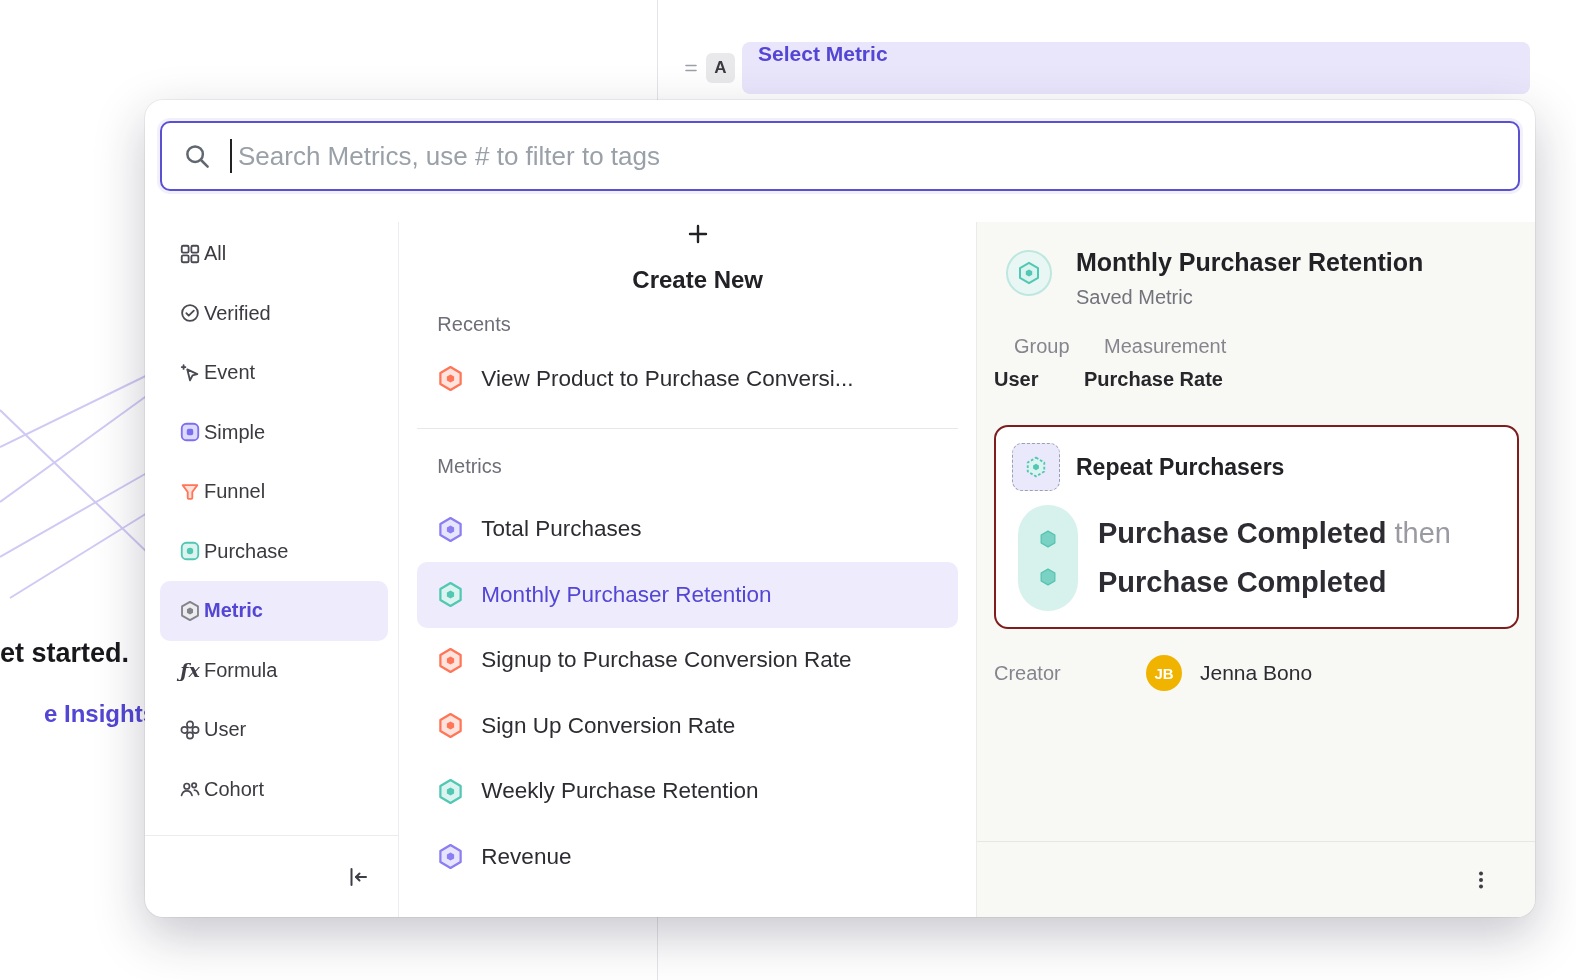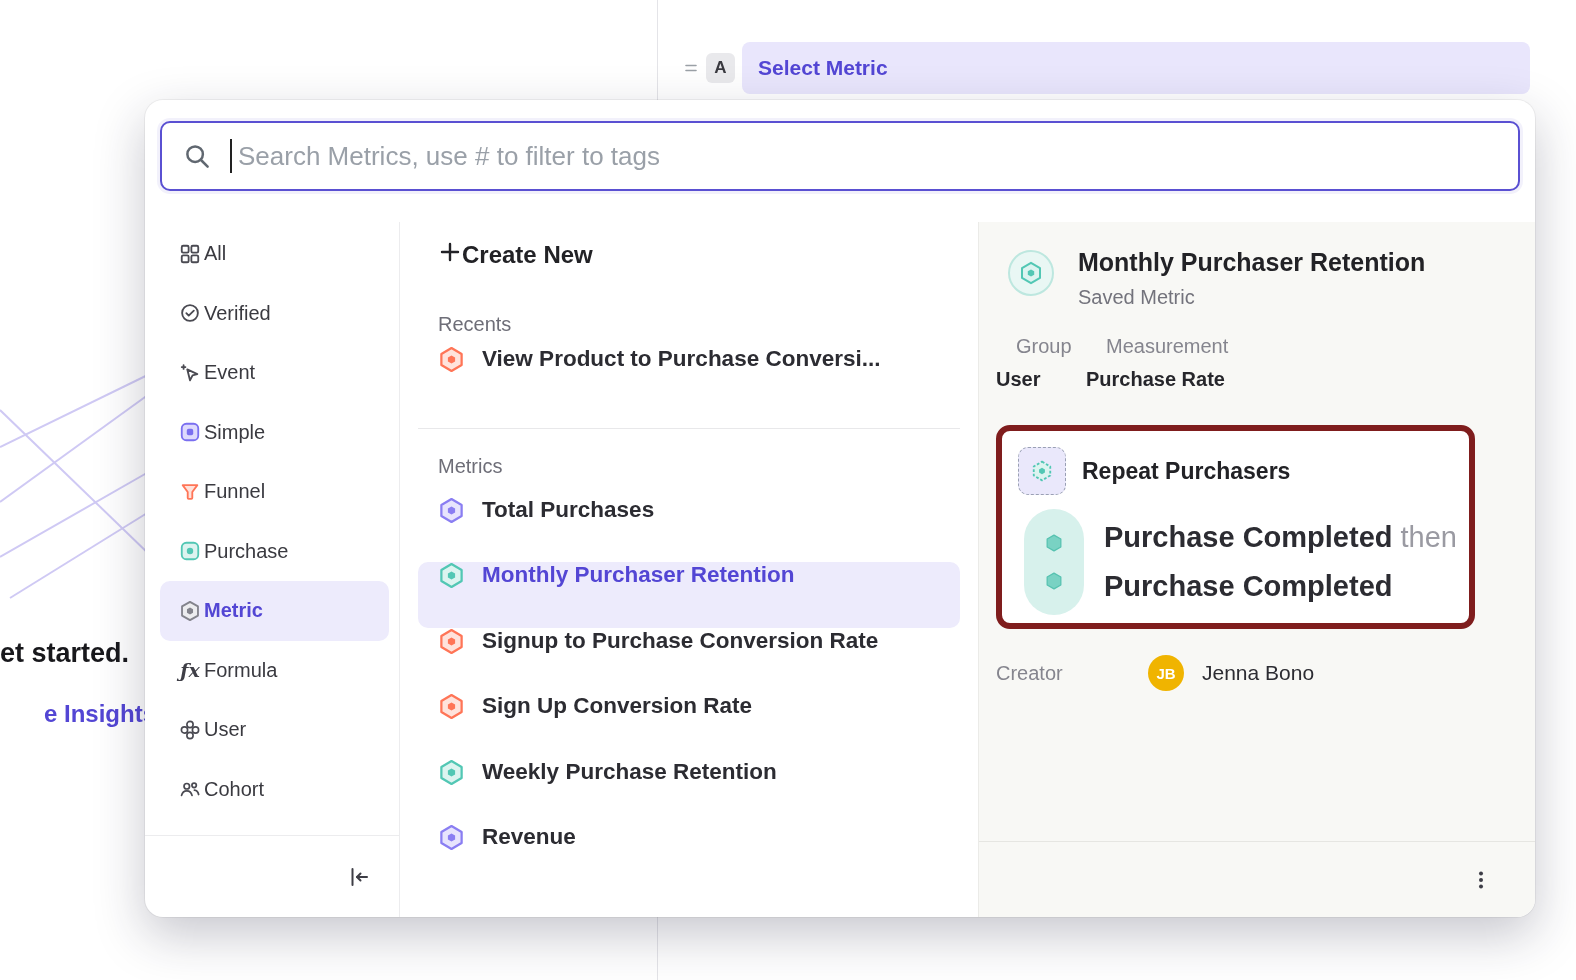--- a/index.html
+++ b/index.html
@@ -13,21 +13,21 @@
   .vline { position:absolute; left:657px; top:0; width:1px; height:980px; background:#e4e4e8; }
   .doodle { position:absolute; left:0; top:352px; }
   .bg-headline { position:absolute; left:0; top:638px; font-size:27px; font-weight:700; color:#18181c; white-space:nowrap; }
   .bg-link { position:absolute; left:0; top:700px; font-size:24px; font-weight:600; color:var(--accent,#5346d4); white-space:nowrap; cursor:pointer;padding-left:44px; }
 
   
   .metric-bar { position:absolute; left:684px; top:40px; height:56px; display:flex; align-items:center; }
   .drag-handle { margin-right:8px; display:flex; }
   .badge-a { width:29px; height:30px; background:#e9e9ec; border-radius:6px; display:flex; align-items:center; justify-content:center;
              font-weight:700; color:#3a3a40; font-size:17px; margin-right:7px; }
-  .select-field { width:788px; height:52px; background:#e9e6fc; border-radius:8px; display:flex; align-items:center;
+  .select-field { width:788px; height:52px; background:#e9e6fc; border-radius:8px; display:flex; align-items:flex-start;
                   padding-left:16px; color:var(--accent,#5346d4); font-size:21px; font-weight:600; cursor:pointer; }
 
   
   .modal { position:absolute; left:145px; top:100px; width:1390px; height:817px; background:#fff; border-radius:18px;
            box-shadow:0 0 0 1px rgba(0,0,0,0.05), 0 18px 50px rgba(30,30,60,0.25); overflow:hidden; }
 
   .search { position:absolute; left:15px; top:21px; width:1360px; height:70px; border:2.5px solid #5a50d2; border-radius:10px;
             display:flex; align-items:center; background:#fff; box-shadow:0 0 0 3px rgba(90,80,210,0.08); }
   .search .sicon { margin-left:20px; display:flex; }
   .caret { width:2px; height:34px; background:#222; margin-left:18px; }
@@ -42,44 +42,44 @@
   .side-item { height:59.5px; display:flex; align-items:center; gap:2px; padding-left:18px; margin:0 10px 0 15px;
                border-radius:10px; font-size:20px; font-weight:500; color:#3a3a40; cursor:pointer; white-space:nowrap; }
   .side-item.selected { background:var(--selected-bg,#edebfc); color:var(--accent,#5346d4); font-weight:600; }
   .side-item .icon { width:24px; height:24px; display:flex; align-items:center; justify-content:center; flex:none; }
   .fx { font-family:"DejaVu Serif", serif; font-style:italic; font-size:19px; color:#3e3e46; font-weight:600; }
   .side-footer { height:82px; border-top:1px solid #ececee; display:flex; align-items:center; justify-content:flex-end; padding-right:28px; }
   .collapse-btn { display:flex; cursor:pointer; }
 
   
   .middle { width:578px; padding:0 18px; }
-  .create-row { height:66px; display:flex; align-items:center; padding-left:20px; font-size:24px; font-weight:700; color:#222226; cursor:pointer; }
+  .create-row { height:66px; display:flex; align-items:center; gap:14px; padding-left:20px; font-size:24px; font-weight:700; color:#222226; cursor:pointer;flex-direction:column; }
   .section-h { height:44px; display:flex; align-items:center; padding-left:20px; font-size:20px; color:#6e6e78; font-weight:500; }
   .section-h.recents { margin-top:14px; }
   .section-h.metrics { margin-top:16px; margin-bottom:8px; }
-  .m-item { height:65.5px; display:flex; gap:17px; padding-left:20px; border-radius:10px;
-            font-size:22.5px; font-weight:700; color:#2c2c32; cursor:pointer; white-space:nowrap; overflow:hidden; }
+  .m-item { height:65.5px; display:flex; align-items:center; gap:17px; padding-left:20px; border-radius:10px;
+            font-size:22.5px; font-weight:400; color:#2c2c32; cursor:pointer; white-space:nowrap; overflow:hidden; }
   .m-item .hex { flex:none; display:flex; }
   .m-item.selected { background:var(--selected-bg,#edebfc); color:var(--accent,#5346d4); }
   .m-divider { height:1px; background:#e8e8ea; margin:16px 0; }
 
   
   .right-panel { flex:1; background:var(--panel-bg,#f8f8f5); border-left:1px solid #ebebe8; display:flex; flex-direction:column; }
   .panel-body { flex:1; padding:26px 16px 0 17px; }
   .panel-head { display:flex; gap:24px; padding-left:12px; }
   .head-icon { width:46px; height:46px; border-radius:50%; background:#e9f7f4; border:2px solid #bde7df;
                display:flex; align-items:center; justify-content:center; margin-top:2px; flex:none; }
   .d-title { font-size:25px; font-weight:700; color:#222226; white-space:nowrap; }
   .d-subtitle { font-size:20px; color:#73737c; margin-top:9px; }
   .meta-row { display:flex; margin-top:26px; }
   .meta-col1 { width:90px; }
   .meta-label { font-size:20px; color:#85858e;margin-left:20px; }
   .meta-value { font-size:20px; font-weight:700; color:#26262b; margin-top:10px; white-space:nowrap; }
 
-  .def-card { margin-top:34px; width:479px; height:204px; background:#fff; border:6px solid #7f1d1d; border-radius:14px; padding:16px; }
+  .def-card { margin-top:34px; width:525px; height:204px; background:#fff; border:2px solid #7f1d1d; border-radius:14px; padding:16px; }
   .card-head { display:flex; align-items:center; gap:16px; }
   .dashed-icon { width:48px; height:48px; border:1.6px dashed #9aa0b4; border-radius:10px; background:#eae8fb;
                  display:flex; align-items:center; justify-content:center; flex:none; }
   .card-title { font-size:23px; font-weight:700; color:#222226; }
   .card-flow { display:flex; margin-top:14px; gap:20px; padding-left:6px; }
   .flow-pill { width:60px; height:106px; background:#d7f1ec; border-radius:30px; display:flex; flex-direction:column;
                align-items:center; justify-content:center; gap:18px; flex:none; }
   .flow-steps { display:flex; flex-direction:column; justify-content:center; gap:16px; }
   .step-line { font-size:29px; font-weight:700; color:#2c2c32; white-space:nowrap; }
   .then { color:#9a9aa2; font-weight:400; }

